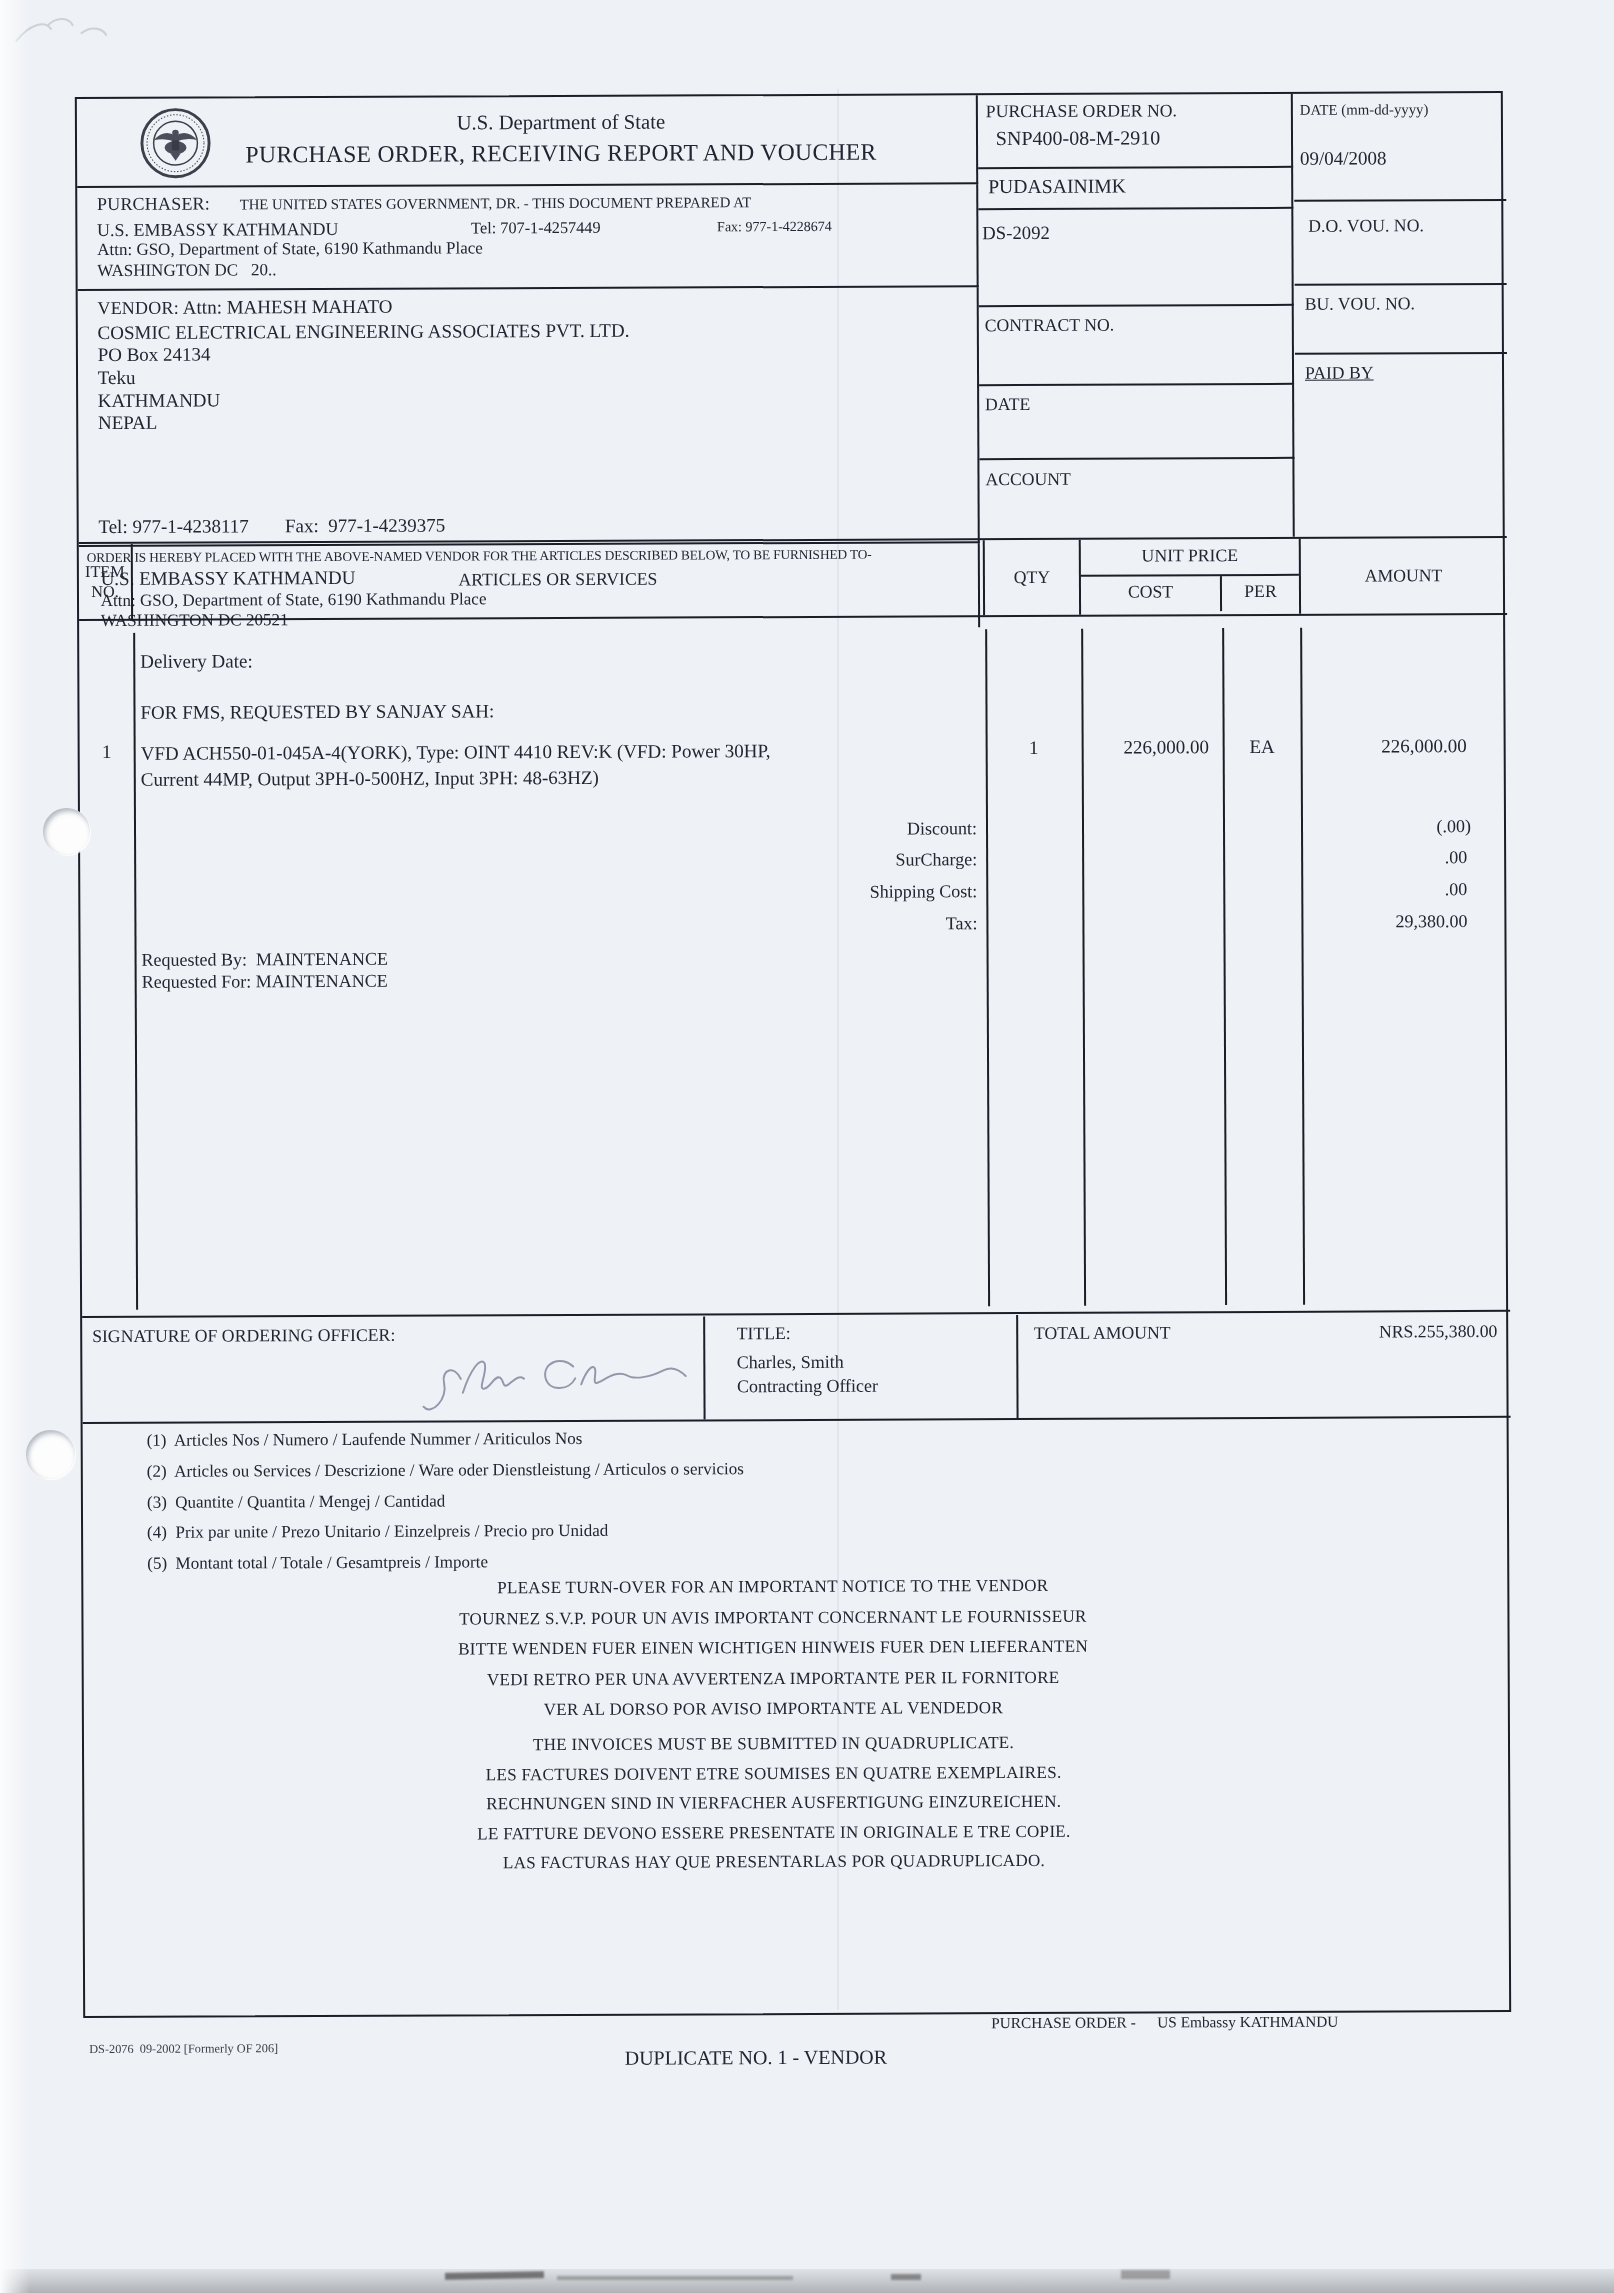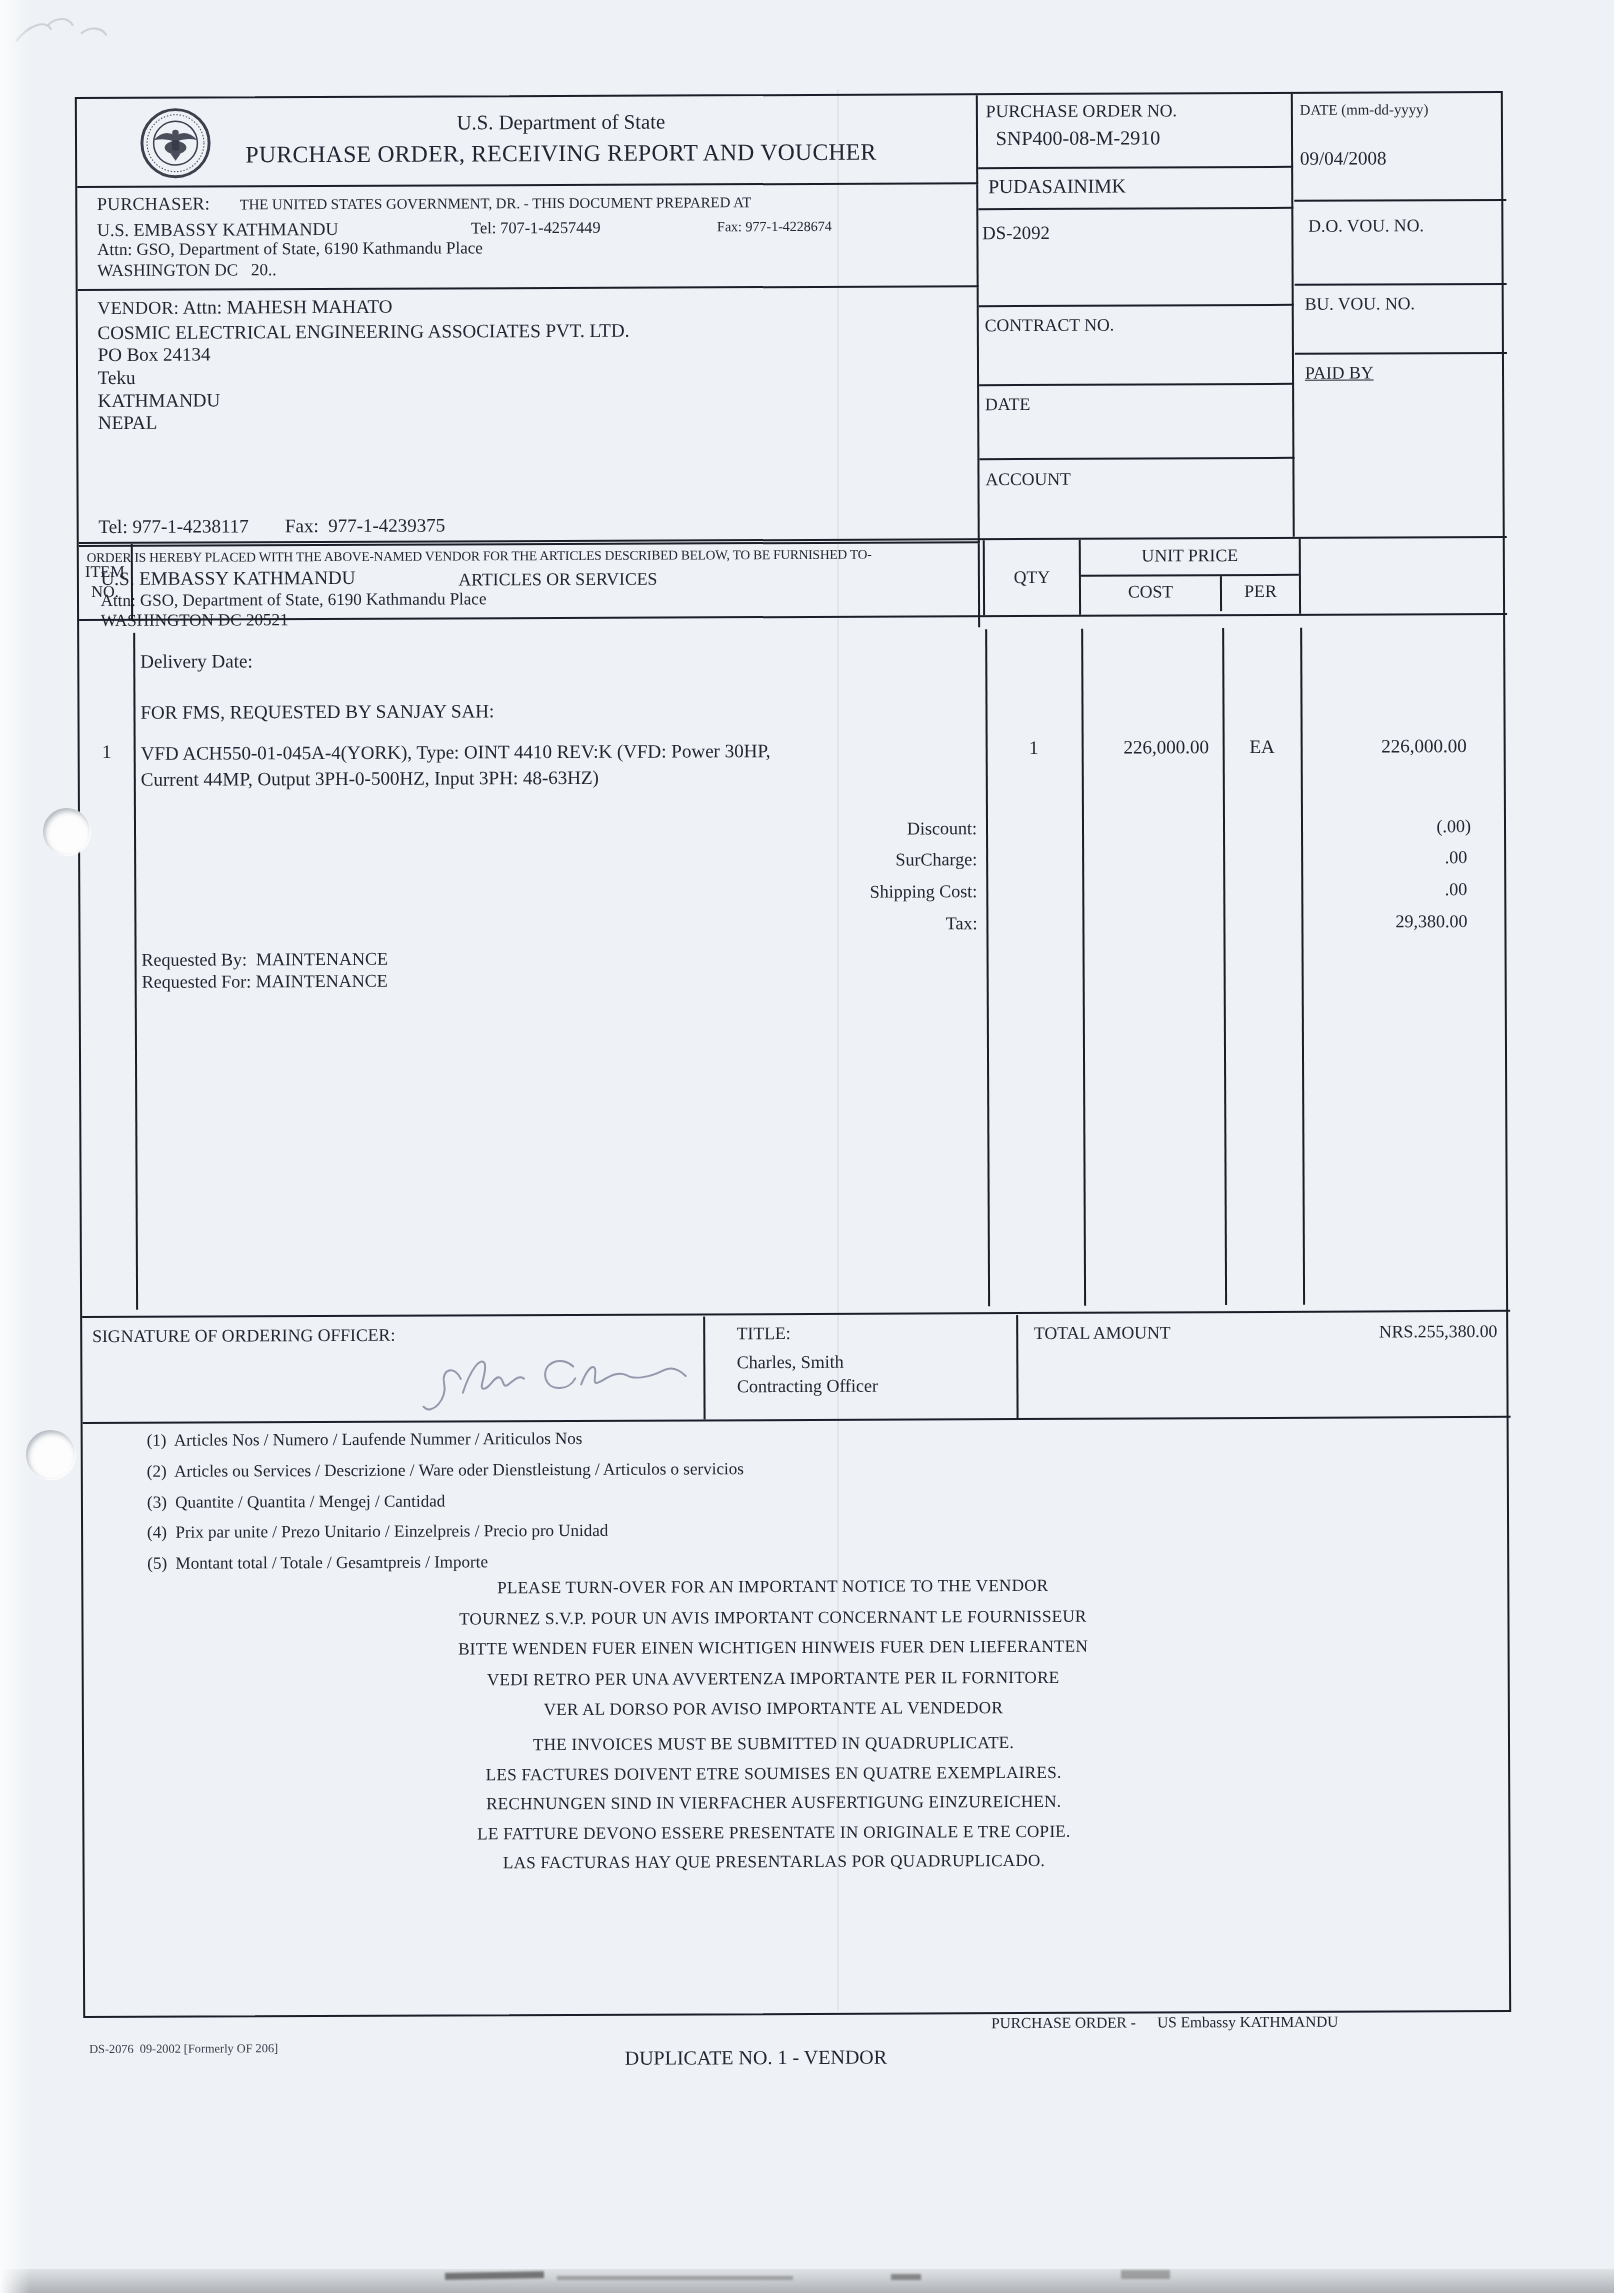--- a/index.html
+++ b/index.html
@@ -168,20 +168,23 @@
         </div>
         <div style="display:flex;height:35px;">
           <div class="br t-cell ctr" style="width:141px;padding-top:4.9px;">
             <span>COST</span>
           </div>
           <div class="t-cell ctr" style="flex:1;padding-top:4.9px;">
             <span>PER</span>
           </div>
         </div>
       </div>
+      <div class="bx t-cell" style="left:1221px;top:0;width:207px;height:75px;display:flex;justify-content:center;align-items:center;">
+        <span>AMOUNT</span>
+      </div>
     </div>
 
     <div class="bx bb" style="left:0;top:522px;width:1428px;height:697px;">
       <div class="vline" style="left:54px;"></div>
       <div class="vline" style="left:906px;"></div>
       <div class="vline" style="left:1002px;"></div>
       <div class="vline" style="left:1143px;"></div>
       <div class="vline" style="left:1221px;"></div>
 
       <div class="abs t-body" style="left:61px;top:29.6px;">Delivery Date:</div>

